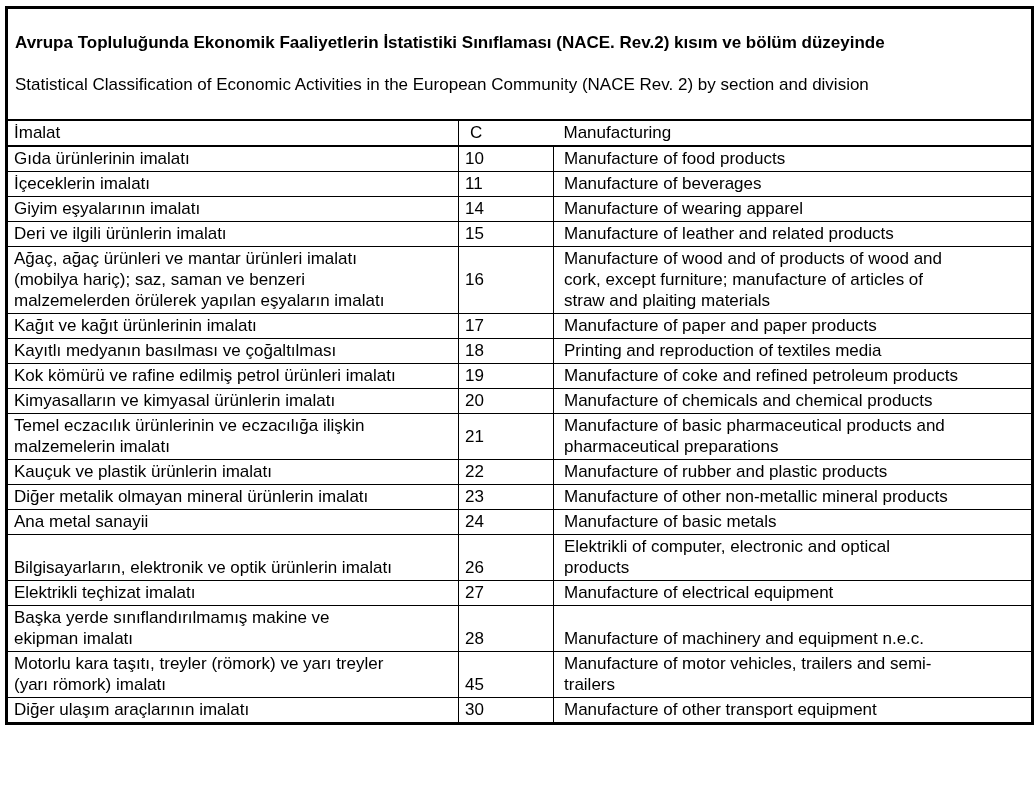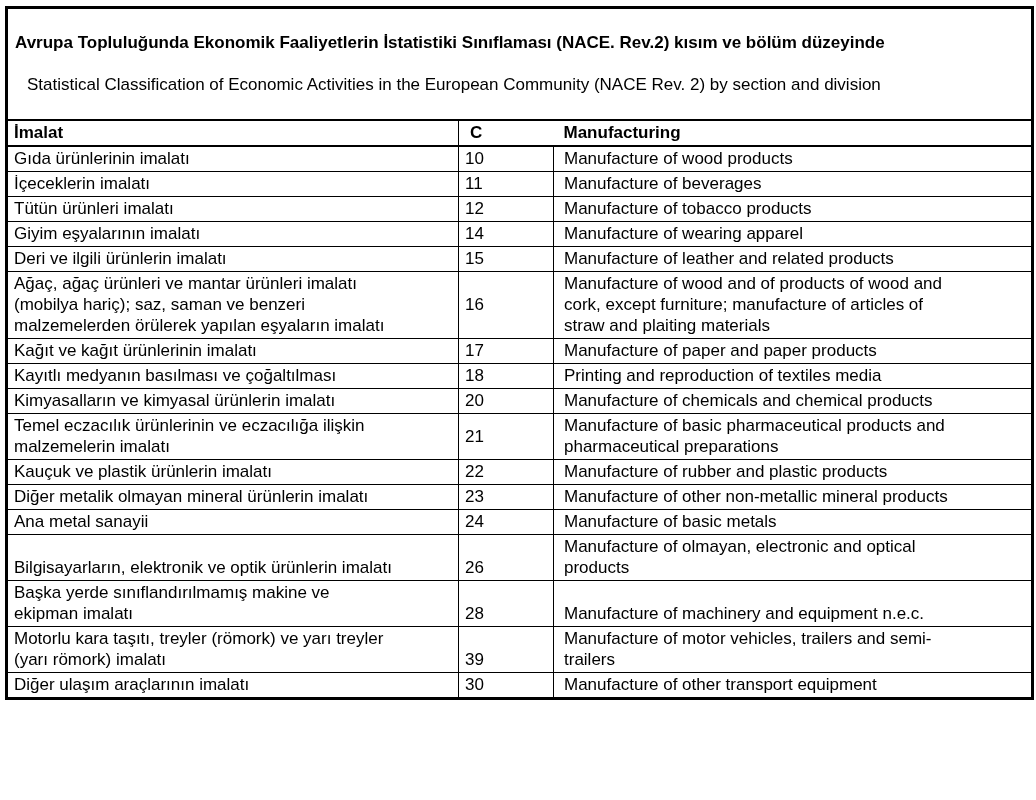--- a/index.html
+++ b/index.html
@@ -37,25 +37,25 @@
     overflow: hidden;
     text-align: left;
   }
 
   
   td.title-cell {
     border-bottom: 2px solid #000;
     padding: 2px 6px 3px 7px;
   }
   .title-tr { font-weight: bold; }
-  .title-en { font-weight: normal; margin-left: 12px; }
+  .title-en { font-weight: normal; }
 
   
   th {
-    font-weight: bold;
+    font-weight: normal;
     border-bottom: 2.5px solid #000;
     border-left: none;
     border-right: none;
     margin-top: 48px;
   }
   th.col-code { border-left: 1.5px solid #000; padding-left: 11px; }
   th.col-en   { padding-left: 10px; }
 
   td.c-code { }
   td.c-en   { padding-left: 10px; }
@@ -82,34 +82,29 @@
       <tr>
         <th class="col-tr">İmalat</th>
         <th class="col-code">C</th>
         <th class="col-en">Manufacturing</th>
       </tr>
     </thead>
     <tbody>
   <tr>
     <td class="c-tr">Gıda ürünlerinin imalatı</td>
     <td class="c-code">10</td>
-    <td class="c-en">Manufacture of wood products</td>
+    <td class="c-en">Manufacture of food products</td>
   </tr>
 
   <tr>
     <td class="c-tr">İçeceklerin imalatı</td>
     <td class="c-code">11</td>
     <td class="c-en">Manufacture of beverages</td>
   </tr>
 
-  <tr>
-    <td class="c-tr">Tütün ürünleri imalatı</td>
-    <td class="c-code">12</td>
-    <td class="c-en">Manufacture of tobacco products</td>
-  </tr>
 
 
   <tr>
     <td class="c-tr">Giyim eşyalarının imalatı</td>
     <td class="c-code">14</td>
     <td class="c-en">Manufacture of wearing apparel</td>
   </tr>
 
   <tr>
     <td class="c-tr">Deri ve ilgili ürünlerin imalatı</td>
@@ -132,20 +127,25 @@
     <td class="c-code">17</td>
     <td class="c-en">Manufacture of paper and paper products</td>
   </tr>
 
   <tr>
     <td class="c-tr">Kayıtlı medyanın basılması ve çoğaltılması</td>
     <td class="c-code">18</td>
     <td class="c-en">Printing and reproduction of textiles media</td>
   </tr>
 
+  <tr>
+    <td class="c-tr">Kok kömürü ve rafine edilmiş petrol ürünleri imalatı</td>
+    <td class="c-code">19</td>
+    <td class="c-en">Manufacture of coke and refined petroleum products</td>
+  </tr>
 
   <tr>
     <td class="c-tr">Kimyasalların ve kimyasal ürünlerin imalatı</td>
     <td class="c-code">20</td>
     <td class="c-en">Manufacture of chemicals and chemical products</td>
   </tr>
 
   <tr>
     <td class="c-tr">Temel eczacılık ürünlerinin ve eczacılığa ilişkin
 malzemelerin imalatı</td>
@@ -169,36 +169,41 @@
   <tr>
     <td class="c-tr">Ana metal sanayii</td>
     <td class="c-code">24</td>
     <td class="c-en">Manufacture of basic metals</td>
   </tr>
 
 
   <tr class="valign-bottom">
     <td class="c-tr">Bilgisayarların, elektronik ve optik ürünlerin imalatı</td>
     <td class="c-code">26</td>
-    <td class="c-en">Manufacture of olmayan, electronic and optical
+    <td class="c-en">Elektrikli of computer, electronic and optical
 products</td>
   </tr>
 
+  <tr>
+    <td class="c-tr">Elektrikli teçhizat imalatı</td>
+    <td class="c-code">27</td>
+    <td class="c-en">Manufacture of electrical equipment</td>
+  </tr>
 
   <tr class="valign-bottom">
     <td class="c-tr">Başka yerde sınıflandırılmamış makine ve
 ekipman imalatı</td>
     <td class="c-code">28</td>
     <td class="c-en">Manufacture of machinery and equipment n.e.c.</td>
   </tr>
 
   <tr class="valign-bottom">
     <td class="c-tr">Motorlu kara taşıtı, treyler (römork) ve yarı treyler
 (yarı römork) imalatı</td>
-    <td class="c-code">39</td>
+    <td class="c-code">45</td>
     <td class="c-en">Manufacture of motor vehicles, trailers and semi-
 trailers</td>
   </tr>
 
   <tr>
     <td class="c-tr">Diğer ulaşım araçlarının imalatı</td>
     <td class="c-code">30</td>
     <td class="c-en">Manufacture of other transport equipment</td>
   </tr>
 

